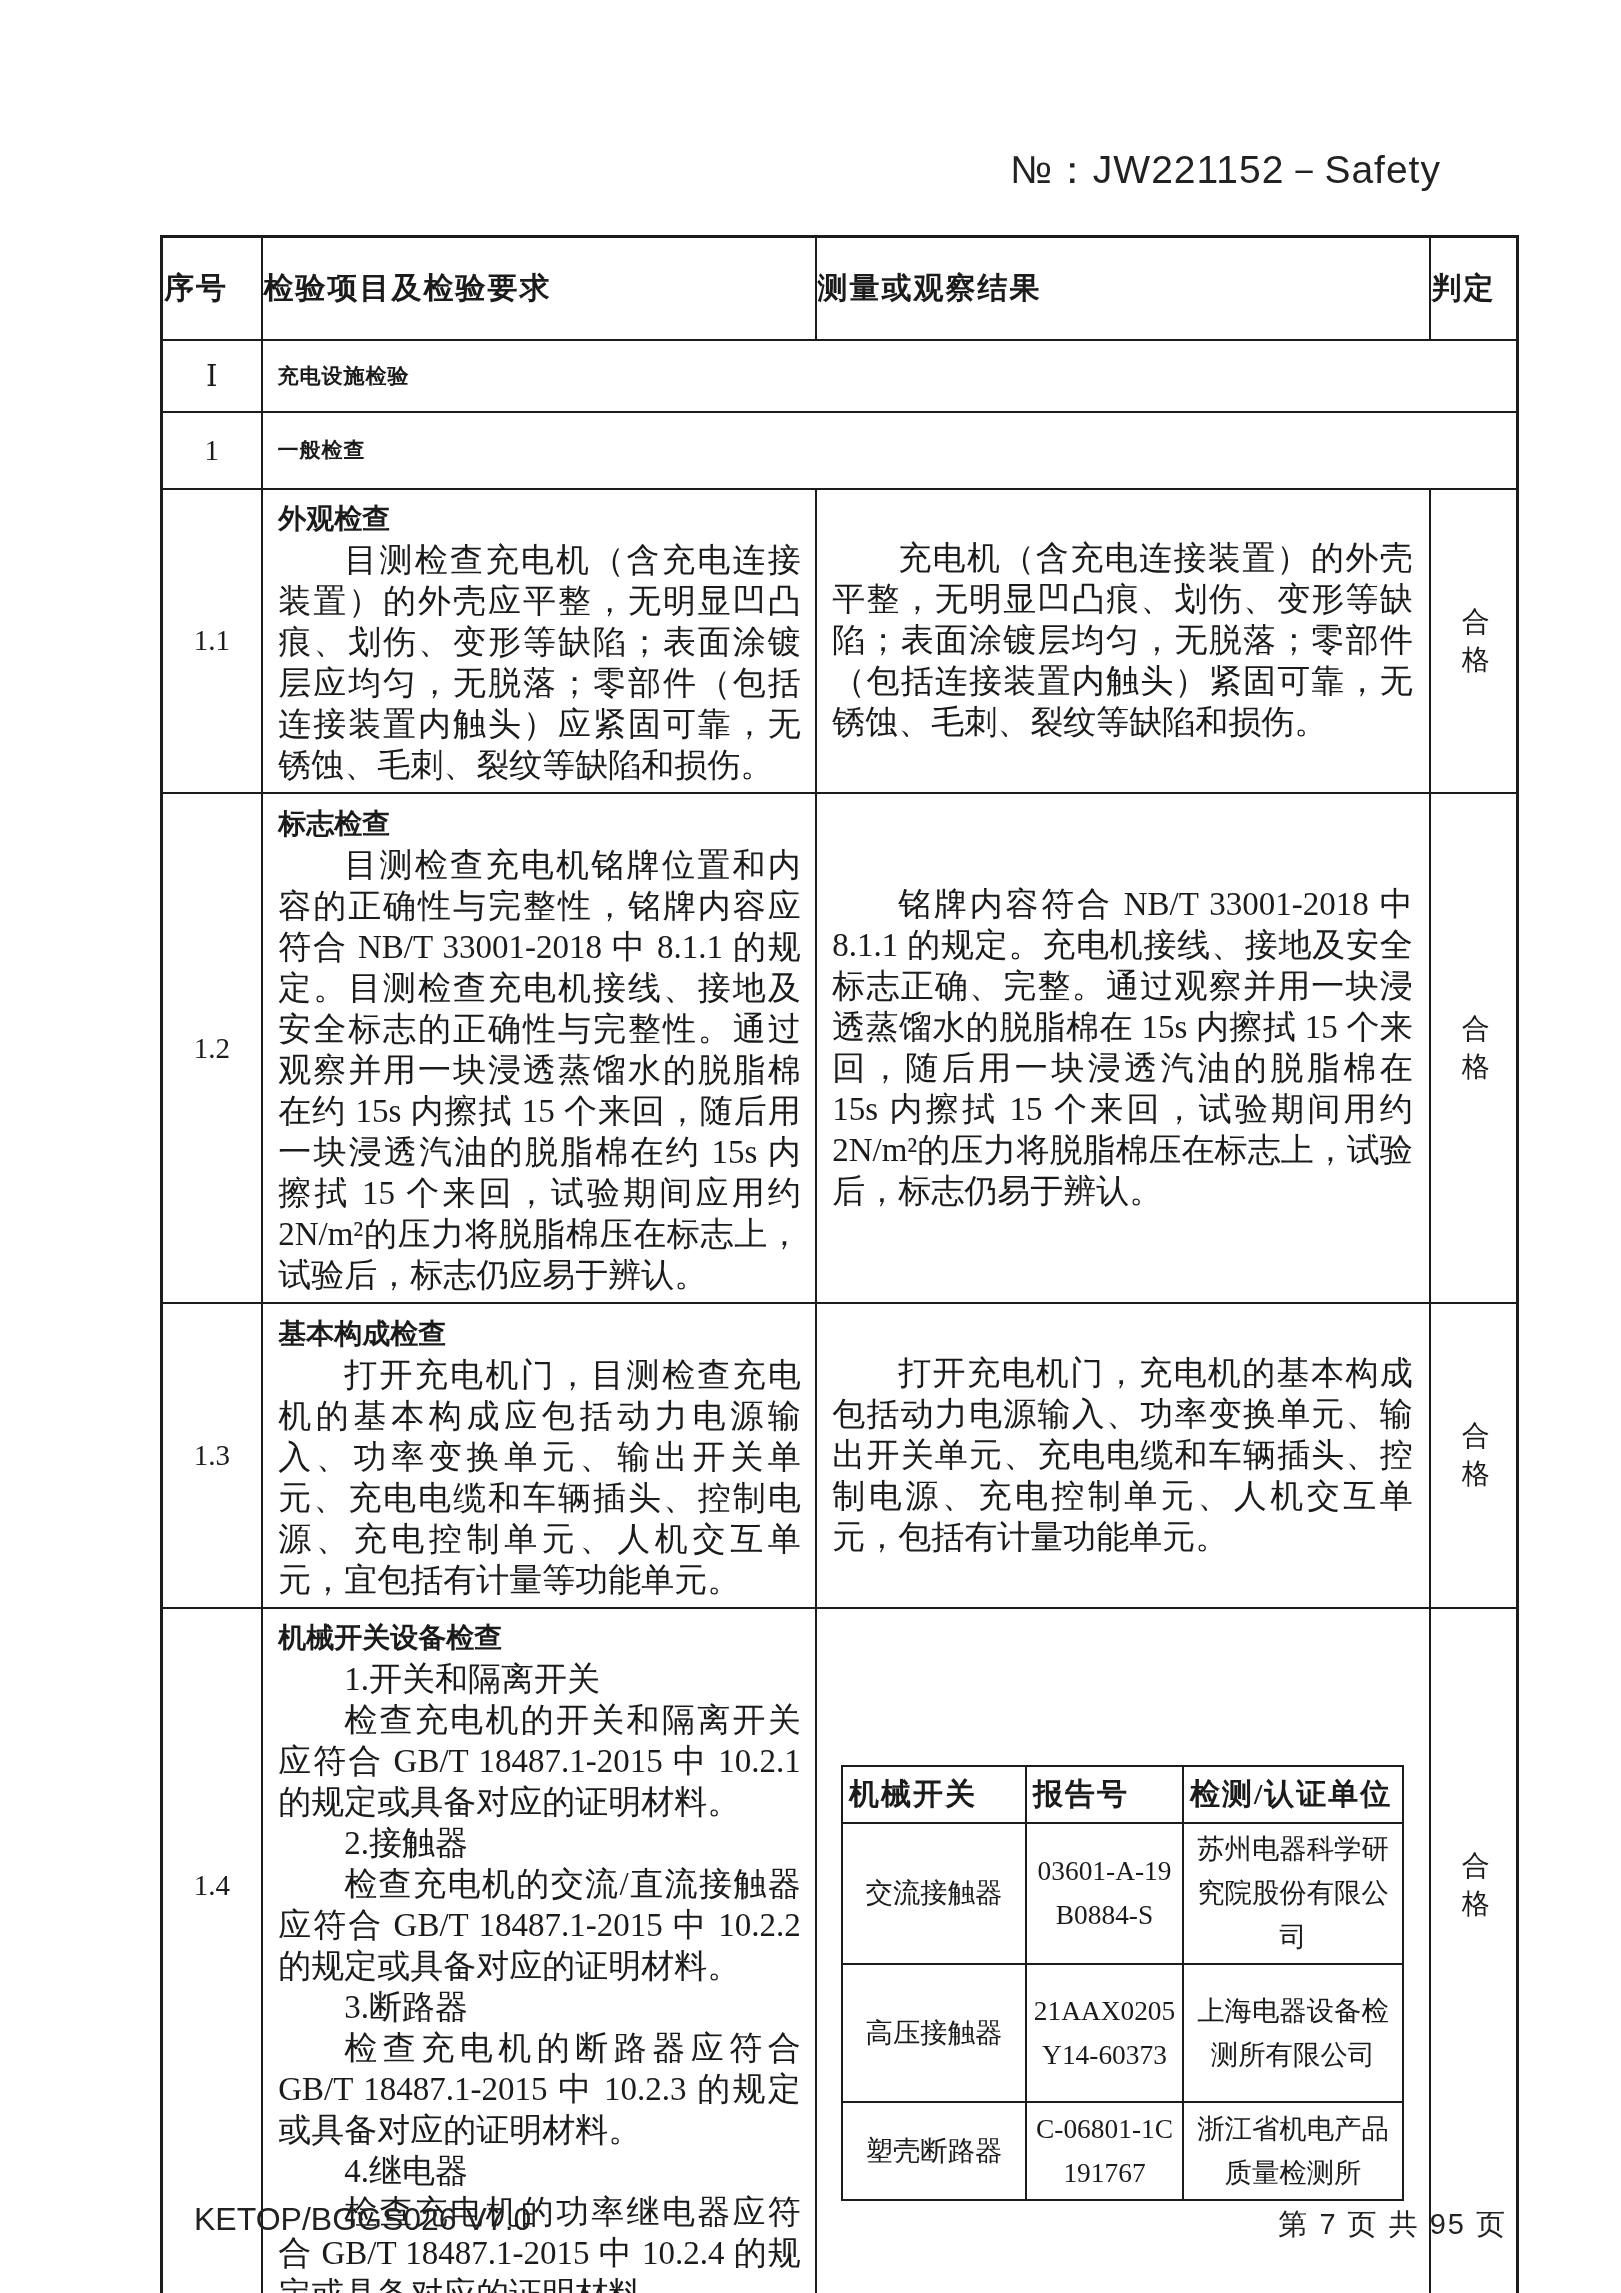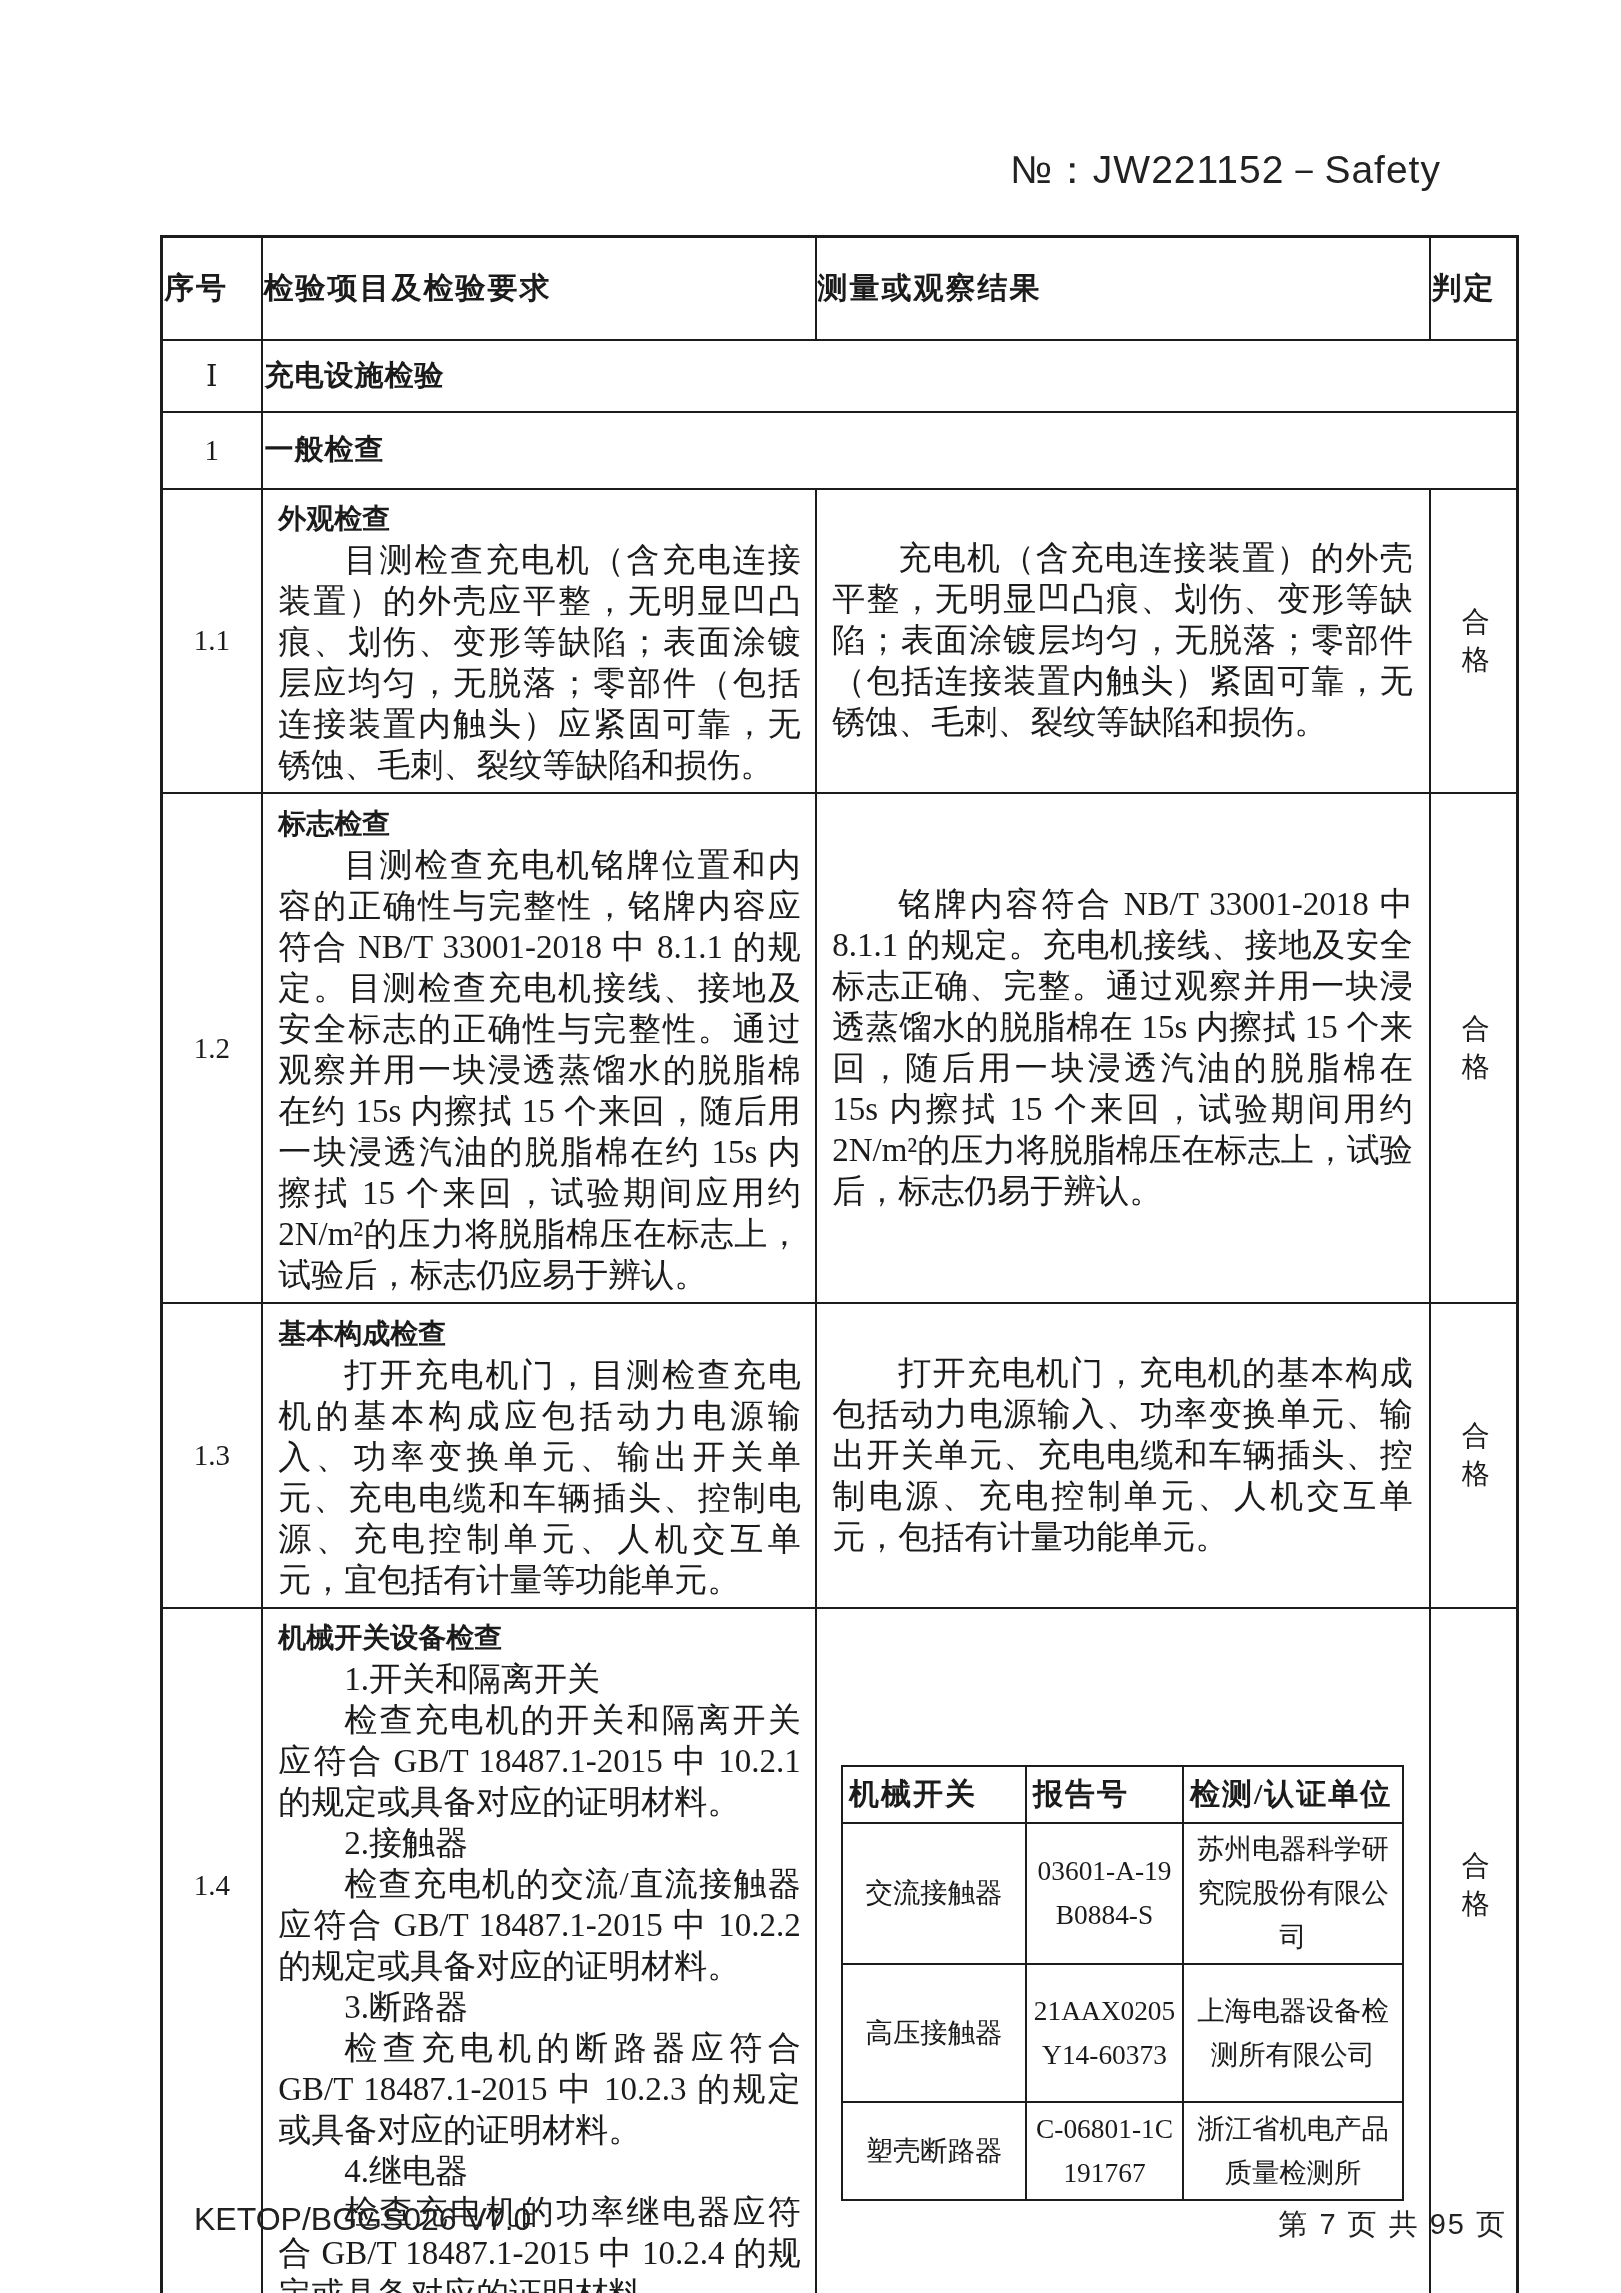--- a/index.html
+++ b/index.html
@@ -26,22 +26,22 @@
     font-size:30px;font-weight:bold;text-align:left;vertical-align:middle;
     letter-spacing:2px;
   }
   thead tr{height:103px;border-bottom:2.9px solid #1c1c1c;}
 
   .r-section{border-top:2.9px solid #1c1c1c;border-bottom:2.9px solid #1c1c1c;}
   .c-serial{
     text-align:center;vertical-align:middle;font-size:29px;
   }
   .c-section-title{
-    font-weight:bold;font-size:29px;vertical-align:middle;
-    padding-left:2px;letter-spacing:1px;
+    font-weight:bold;font-size:21px;vertical-align:middle;
+    padding-left:15px;letter-spacing:1px;
   }
   .c-item{vertical-align:top;padding:7.8px 13.7px 5.9px 15.7px;}
   .item-title{font-weight:bold;font-size:28px;line-height:43px;margin:0;}
   .para{
     margin:0;text-indent:2em;text-align:justify;
     font-size:33px;line-height:41px;
   }
   .c-result{vertical-align:middle;padding:9.8px 15.7px;}
   .c-judge{
     text-align:center;vertical-align:middle;font-size:28px;letter-spacing:11.8px;

